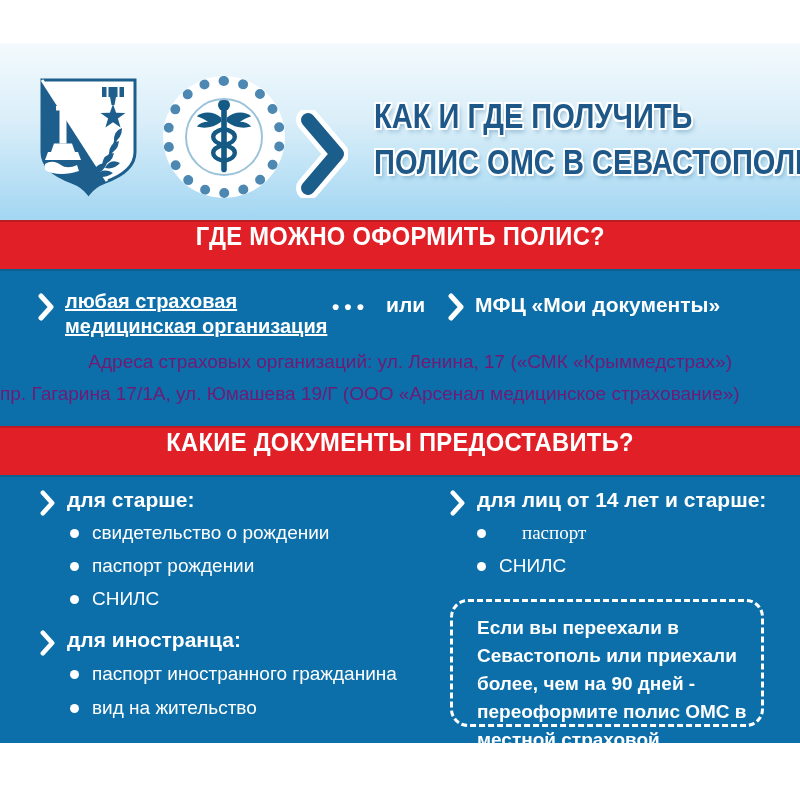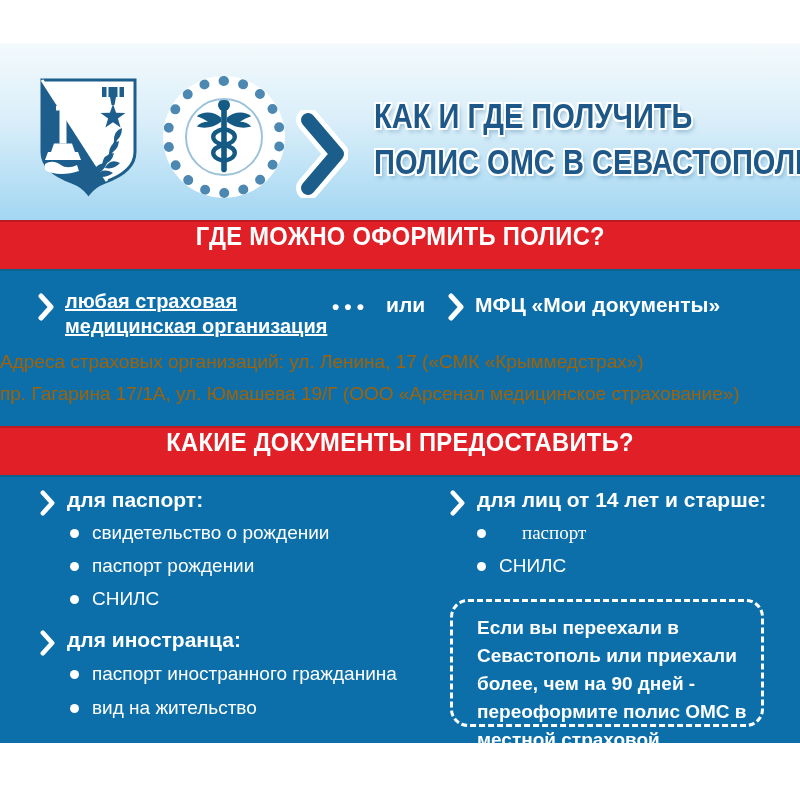--- a/index.html
+++ b/index.html
@@ -34,21 +34,21 @@
          transform:scaleX(.83);transform-origin:left top;
          text-shadow:-2px -2px 0 #fff,2px -2px 0 #fff,-2px 2px 0 #fff,2px 2px 0 #fff,
                      -2px 0 0 #fff,2px 0 0 #fff,0 -2px 0 #fff,0 2px 0 #fff,
                      3px 4px 5px rgba(27,94,140,.35);}
 
   
   .wh{color:#fff;position:absolute;white-space:nowrap;}
   .opt{font-weight:700;font-size:20px;line-height:25px;text-decoration:underline;}
   .dots{font-weight:700;font-size:21px;letter-spacing:5px;}
   .orl{font-weight:700;font-size:21px;}
-  .addr{position:absolute;left:0;width:732px;text-align:left;color:#a16207;
+  .addr{position:absolute;left:0;width:732px;text-align:right;color:#701a75;
         font-size:19px;white-space:nowrap;}
 
   
   .ghead{font-weight:700;font-size:21px;}
   .item-text{font-size:19px;}
   .dot{position:absolute;width:9px;height:9px;border-radius:50%;background:#fff;}
   .note{position:absolute;left:450px;top:556px;width:314px;height:128px;box-sizing:border-box;
         border:3px dashed #fff;border-radius:18px;padding:12px 14px 0 24px;
         color:#fff;font-weight:700;font-size:19px;line-height:28px;}
 </style>
@@ -129,21 +129,21 @@
 
   <div class="banner banner2">
     <span>КАКИЕ ДОКУМЕНТЫ ПРЕДОСТАВИТЬ?</span>
   </div>
 
   <div class="band s2"></div>
 
   <svg class="wh" style="left:40px;top:447px;" width="15" height="26" viewBox="0 0 16 28">
     <polyline points="3,3 13,14 3,25" stroke="#fff" stroke-width="5" fill="none" stroke-linecap="round" stroke-linejoin="round"></polyline>
   </svg>
-  <div class="wh ghead" style="left:67px;top:445px;">для паспорт:</div>
+  <div class="wh ghead" style="left:67px;top:445px;">для старше:</div>
   <span class="dot" style="left:70px;top:486px;"></span>
   <div class="wh item-text" style="left:92px;top:479px;">свидетельство о рождении</div>
   <span class="dot" style="left:70px;top:519px;"></span>
   <div class="wh item-text" style="left:92px;top:512px;">паспорт рождении</div>
   <span class="dot" style="left:70px;top:552px;"></span>
   <div class="wh item-text" style="left:92px;top:545px;">СНИЛС</div>
 
   <svg class="wh" style="left:40px;top:587px;" width="15" height="26" viewBox="0 0 16 28">
     <polyline points="3,3 13,14 3,25" stroke="#fff" stroke-width="5" fill="none" stroke-linecap="round" stroke-linejoin="round"></polyline>
   </svg>

